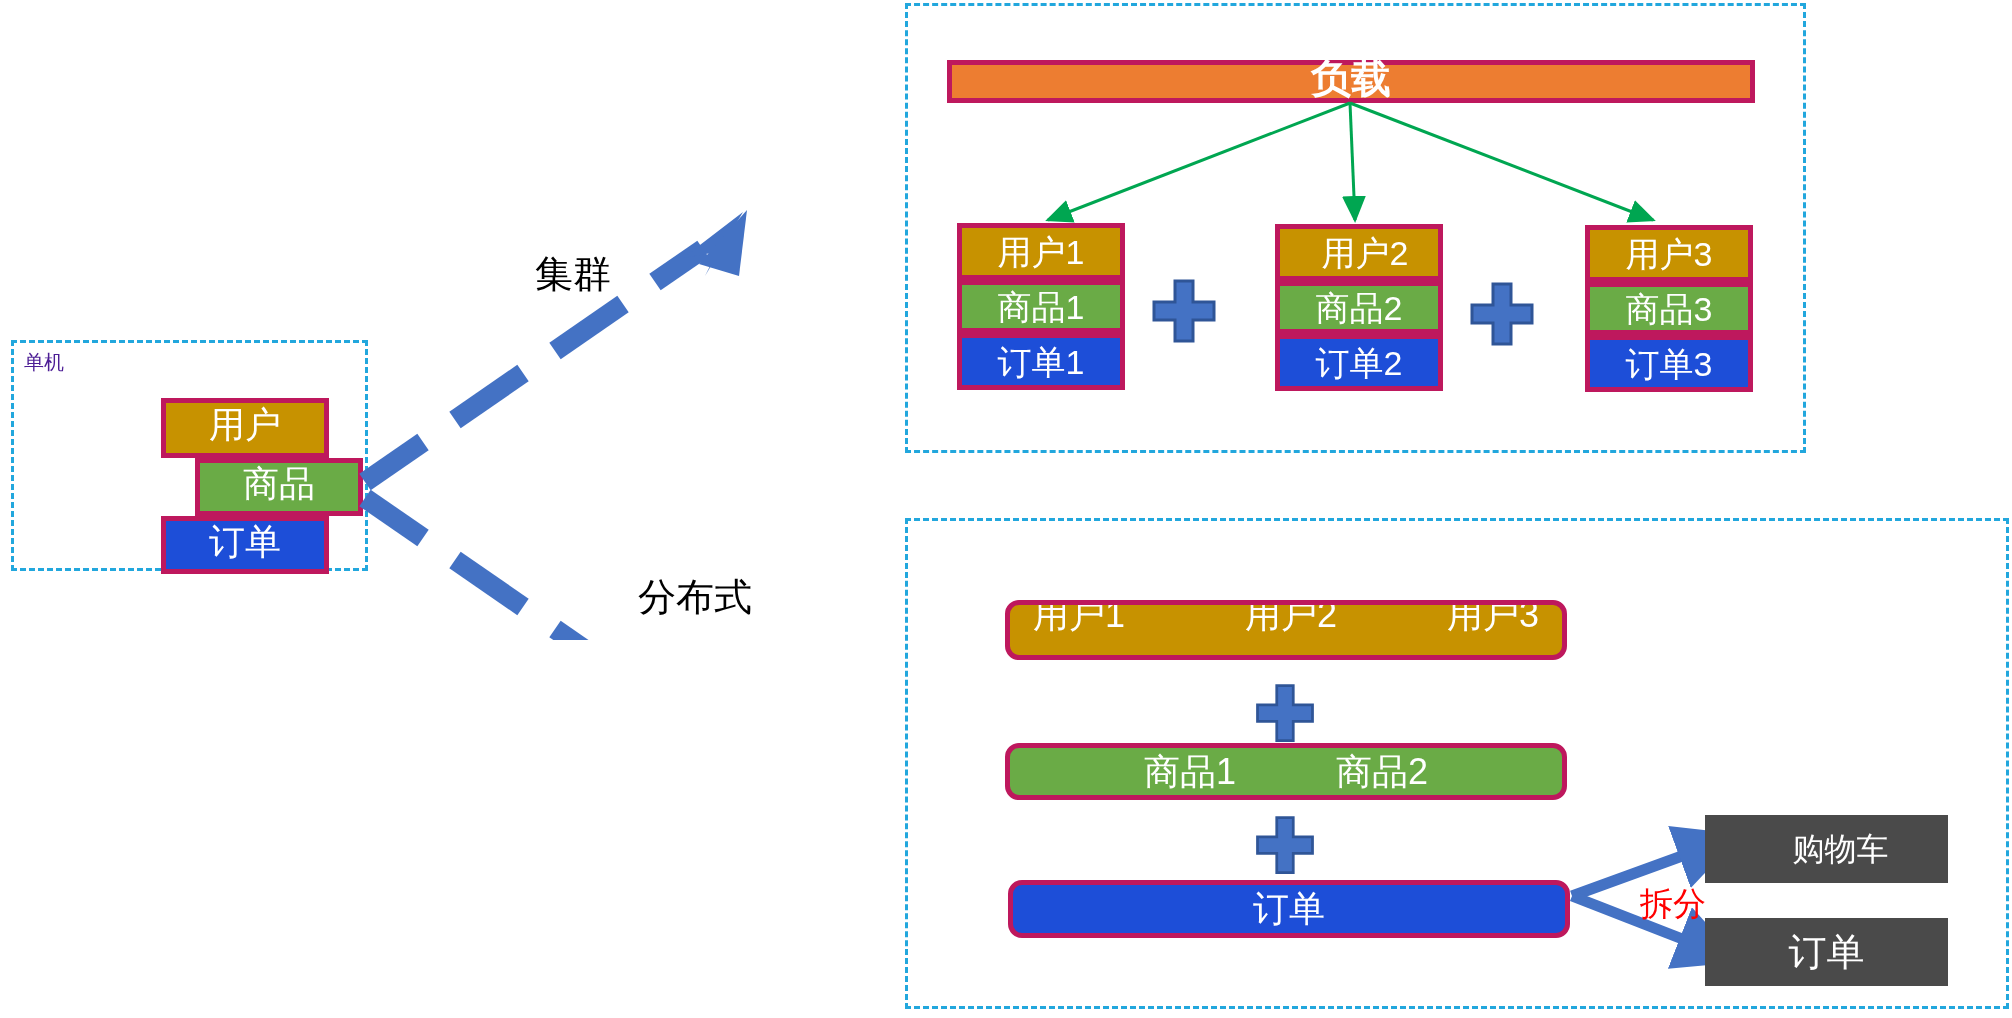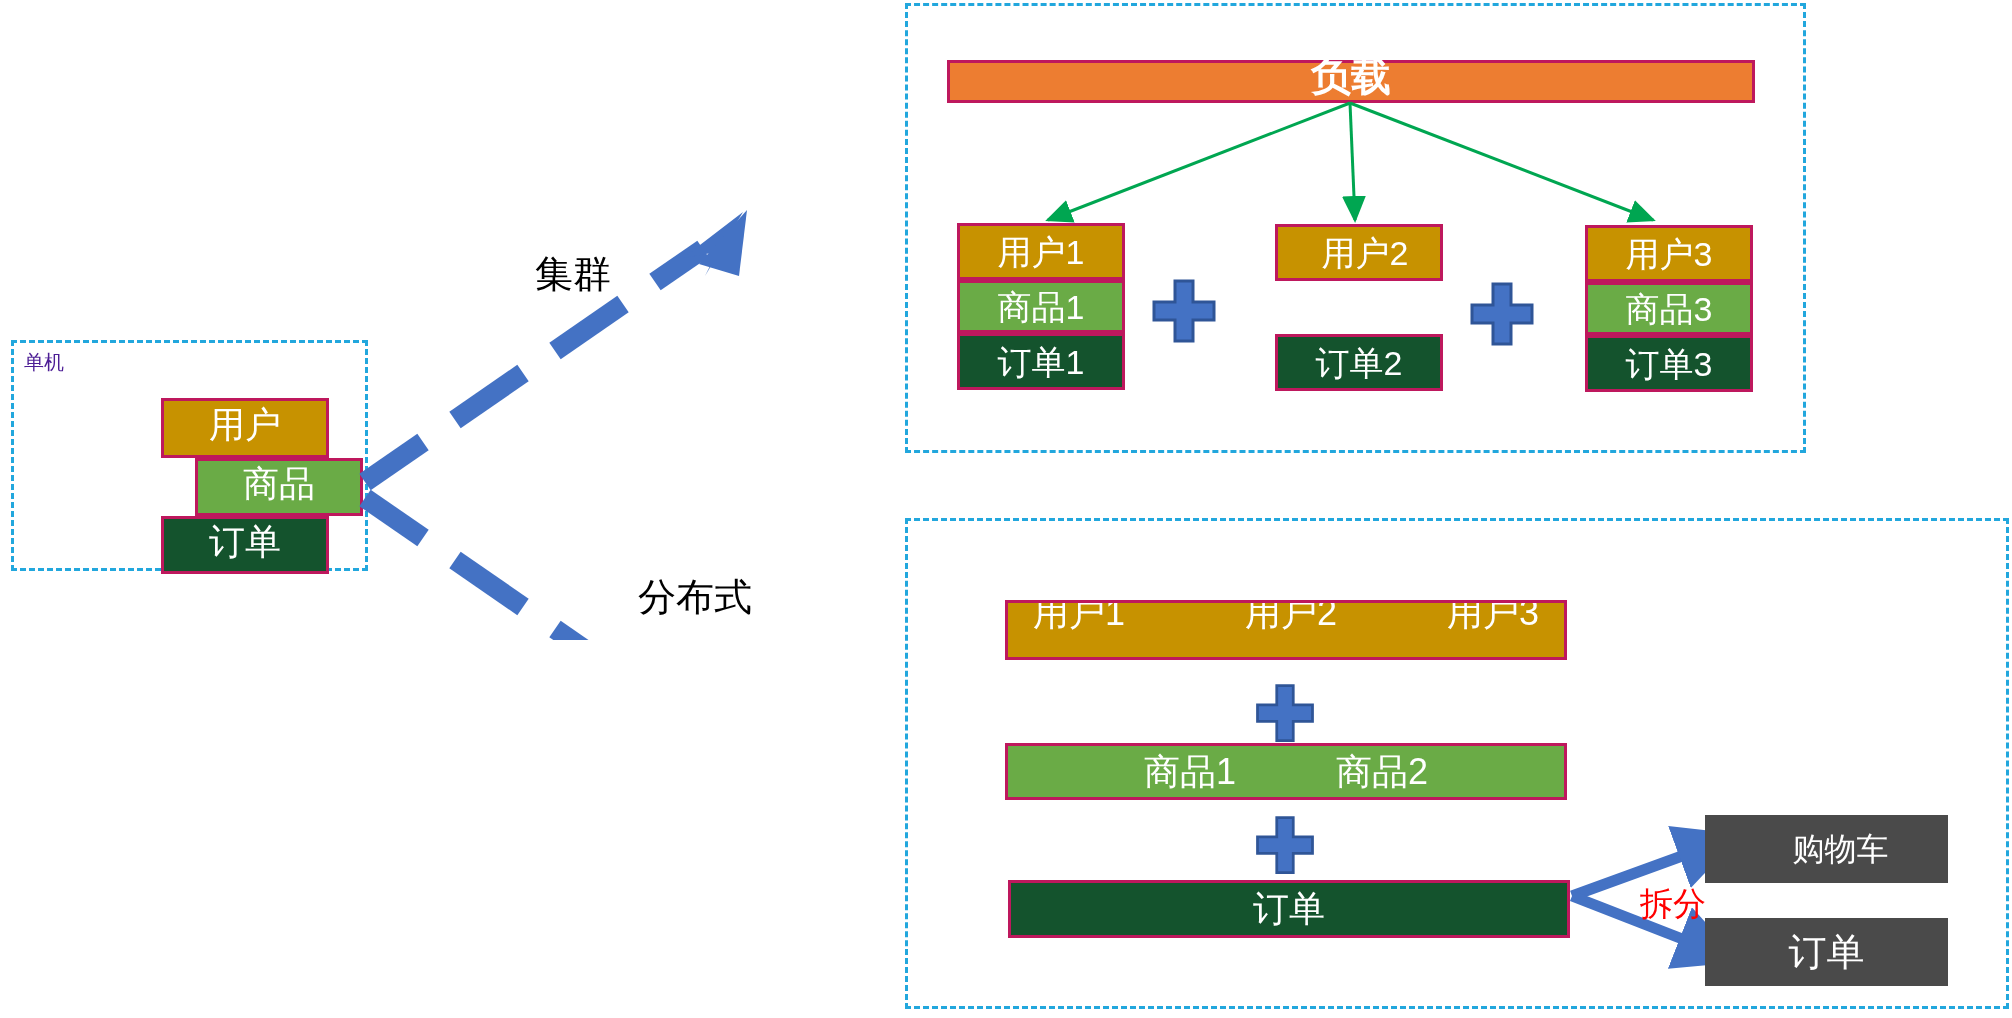--- a/index.html
+++ b/index.html
@@ -24,50 +24,51 @@
     position: absolute;
     border: 3px dashed #22a7dd;
     box-sizing: border-box;
     background: transparent;
   }
 
   
   .blk {
     position: absolute;
     box-sizing: border-box;
-    border: 3px solid #be185d;
+    border: 5px solid #be185d;
     color: #ffffff;
     display: flex;
     align-items: center;
     justify-content: center;
     text-align: center;
     line-height: 1.0;
     white-space: nowrap;
   }
   .blk.orange-load { background: #ed7d31; }
   .blk.gold   { background: #c79200; }
   .blk.green  { background: #6aab46; }
-  .blk.purple { background: #14532d; }
+  .blk.purple { background: #1d4ed8; }
   .blk.gray   { background: #4a4a4a; border: none; }
 
   
   .unit-blk {
     font-size: 36px;
     font-family: Liberation Mono, monospace;
   }
   .unit-blk-sm { font-size: 34px; }
 
   
   .wide-row {
     font-size: 36px;
     align-items: flex-start;
     justify-content: flex-start;
     white-space: normal;
     overflow: visible;
     line-height: 1.0;
+    border-radius: 14px;
   }
   .wide-row .rowtext {
     display: block;
     width: 100%;
     text-align: center;
     margin-top: -8px;
   }
 
   .load-label {
     position: absolute;
@@ -163,20 +164,21 @@
 
   <div class="blk gold unit-blk-sm" style="left:957px; top:223px; width:168px; height:57px;">用户1</div>
   <div class="blk green unit-blk-sm" style="left:957px; top:280px; width:168px; height:53px;">商品1</div>
   <div class="blk purple unit-blk-sm" style="left:957px; top:333px; width:168px; height:57px;">订单1</div>
 
   <svg class="plus" style="left:1148px; top:275px; width:72px; height:72px;" viewBox="0 0 72 72">
     <path d="M27,6 L45,6 L45,27 L66,27 L66,45 L45,45 L45,66 L27,66 L27,45 L6,45 L6,27 L27,27 Z" fill="#4472c4" stroke="#2f5597" stroke-width="3"></path>
   </svg>
 
   <div class="blk gold unit-blk-sm" style="left:1275px; top:224px; width:168px; height:57px;padding-left:12px;">用户2</div>
+  <div class="blk green unit-blk-sm" style="left:1275px; top:281px; width:168px; height:53px;">商品2</div>
   <div class="blk purple unit-blk-sm" style="left:1275px; top:334px; width:168px; height:57px;">订单2</div>
 
   <svg class="plus" style="left:1466px; top:278px; width:72px; height:72px;" viewBox="0 0 72 72">
     <path d="M27,6 L45,6 L45,27 L66,27 L66,45 L45,45 L45,66 L27,66 L27,45 L6,45 L6,27 L27,27 Z" fill="#4472c4" stroke="#2f5597" stroke-width="3"></path>
   </svg>
 
   <div class="blk gold unit-blk-sm" style="left:1585px; top:225px; width:168px; height:57px;">用户3</div>
   <div class="blk green unit-blk-sm" style="left:1585px; top:282px; width:168px; height:53px;">商品3</div>
   <div class="blk purple unit-blk-sm" style="left:1585px; top:335px; width:168px; height:57px;">订单3</div>
 

